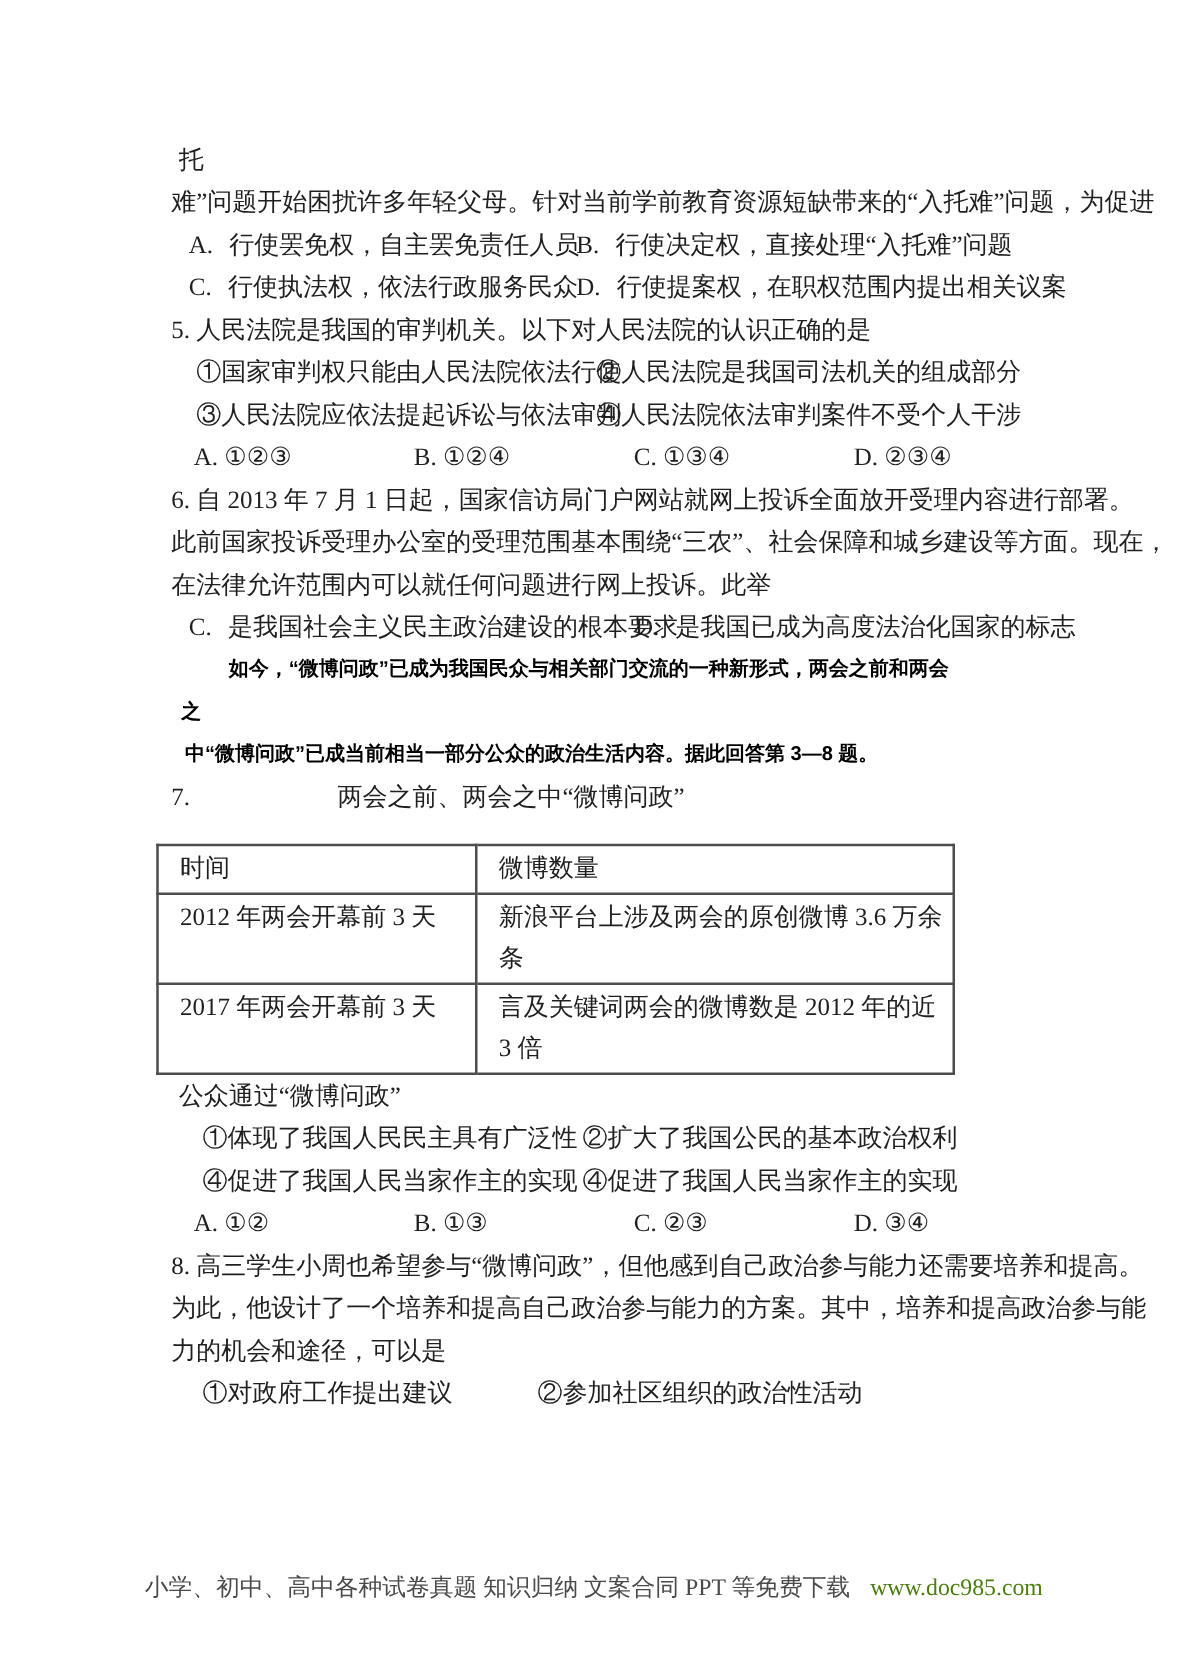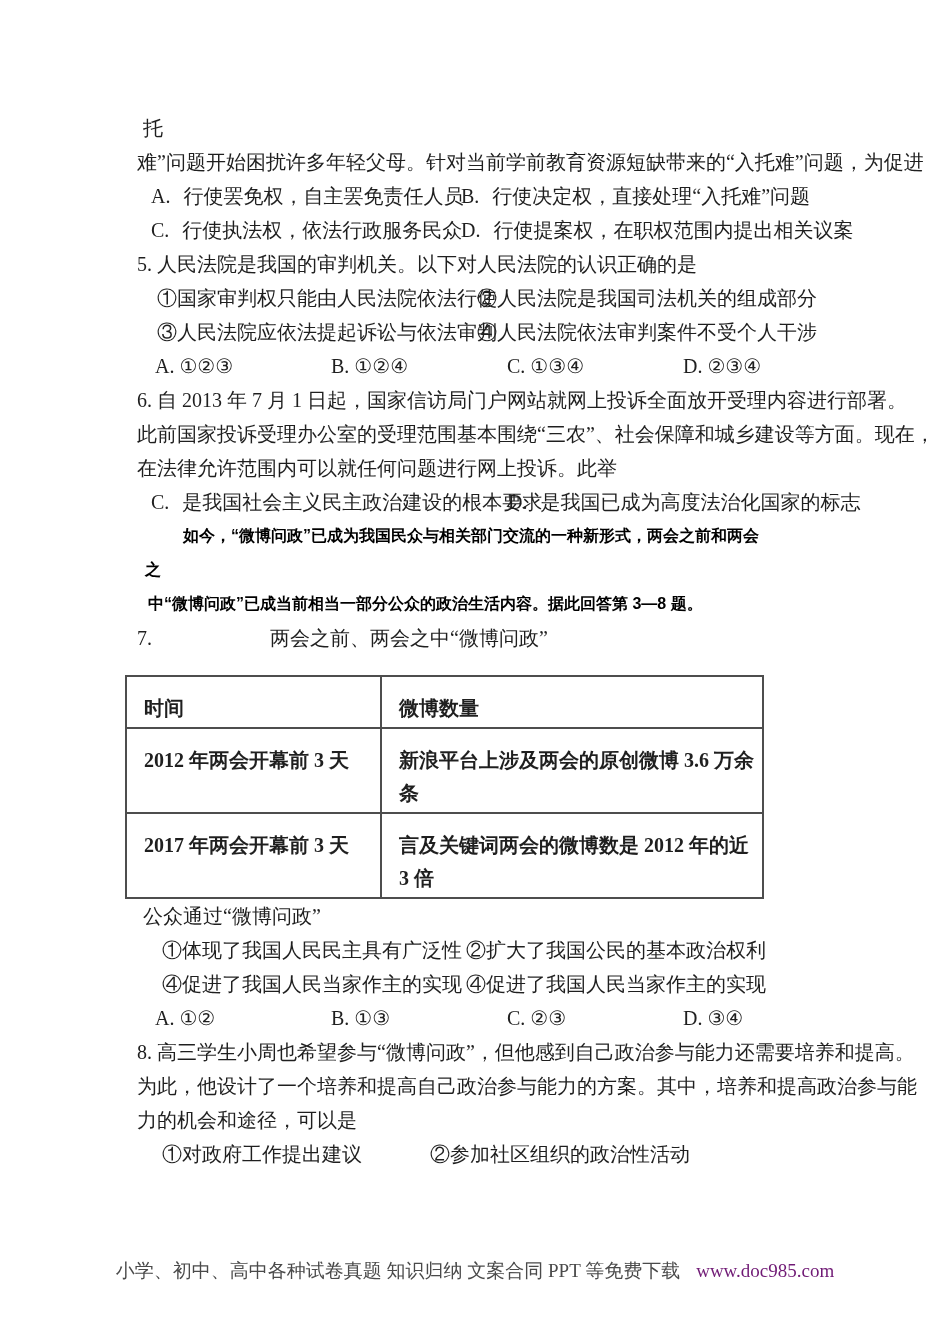--- a/index.html
+++ b/index.html
@@ -19,28 +19,28 @@
   .w310{width:310px}
   .w320{width:320px}
   .w357{width:357px}
   .w304{width:304px}
   .w268{width:268px}
   .w176{width:176px}
   .lab{margin-right:13px}
   .boldp{font-family:"Liberation Sans","DejaVu Sans",sans-serif;font-weight:700;font-size:16px;color:#000;}
   .qnum7{display:inline-block;width:133px;}
   table.weibo{border-collapse:collapse;margin:20px 0 0 -12px;table-layout:fixed;width:637px;}
-  table.weibo td,table.weibo th{border:2px solid #4d4d4d;font-weight:bold;text-align:left;
-        vertical-align:top;padding:15px 8px 2px 17px;font-size:20px;line-height:33px;
+  table.weibo td,table.weibo th{border:2px solid #4d4d4d;font-weight:normal;text-align:left;
+        vertical-align:top;padding:2px 8px 2px 17px;font-size:20px;line-height:33px;
         white-space:normal;overflow:hidden;}
   col.c1{width:255px} col.c2{width:382px}
   tr.r1{height:32px} tr.r2{height:34px} tr.r3{height:34px} tr.r4{height:72px}
   .footer{position:absolute;left:0;top:1258px;width:950px;height:26px;line-height:26px;
         text-align:center;font-size:19px;color:#4a4a4a;white-space:nowrap;}
-  .footer .url{margin-left:16px;color:#701a75;}
+  .footer .url{margin-left:16px;color:#4d7c0f;}
 </style>
 </head>
 <body>
 
 <div class="page">
   <main class="content">
 
     <section>
       <div class="ln pl6">托</div>
       <div class="ln">难”问题开始困扰许多年轻父母。针对当前学前教育资源短缺带来的“入托难”问题，为促进</div>

